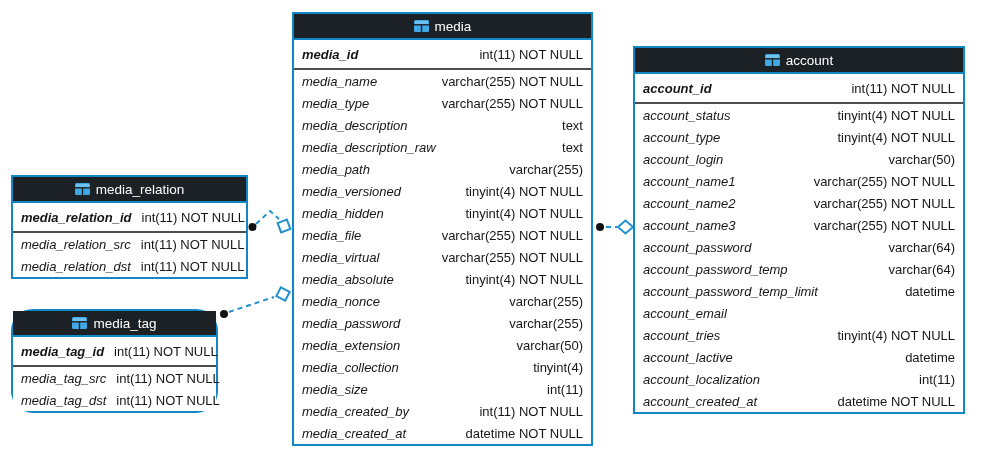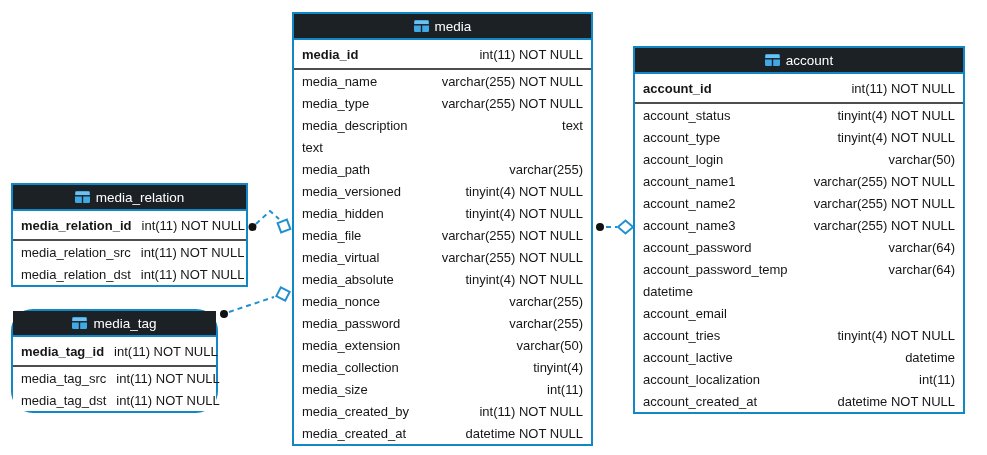--- a/index.html
+++ b/index.html
@@ -27,21 +27,21 @@
     background:var(--canvas-bg);
     overflow:hidden;
   }
   .db-table{
     position:absolute;
     background:var(--row-bg);
     border:2px solid var(--border);
     box-sizing:border-box;
   }
   .t-media{left:292px;top:12px;width:301px;}
-  .t-media_relation{left:11px;top:183px;width:237px;}
+  .t-media_relation{left:11px;top:175px;width:237px;}
   .t-media_tag{left:11px;top:309px;width:207px;border-radius:22px;}
   .t-account{left:633px;top:46px;width:332px;}
   .thead{
     background:var(--header-bg);
     color:var(--header-text);
     height:24px;
     display:flex;
     align-items:center;
     justify-content:center;
     gap:6px;
@@ -57,21 +57,21 @@
     align-items:center;
     justify-content:space-between;
     padding:0 8px;
     font-size:13px;
     color:var(--row-text);
     background:var(--row-bg);
     white-space:nowrap;
   }
   .row.pk{height:28px;}
   .row.pk .cname{font-weight:bold;}
-  .cname{margin-right:10px;}
+  .cname{margin-right:10px;font-style:italic;}
   .ctype{text-align:center;}
   svg.connectors{
     position:absolute;
     left:0;top:0;
     width:987px;height:455px;
     pointer-events:none;
     z-index:5;
   }
   .rel-line{
     stroke:var(--line);
@@ -120,20 +120,21 @@
         </div>
         <div class="row">
           <span class="cname">media_type</span>
           <span class="ctype">varchar(255) NOT NULL</span>
         </div>
         <div class="row">
           <span class="cname">media_description</span>
           <span class="ctype">text</span>
         </div>
         <div class="row">
+          <span class="cname">media_description_raw</span>
           <span class="ctype">text</span>
         </div>
         <div class="row">
           <span class="cname">media_path</span>
           <span class="ctype">varchar(255)</span>
         </div>
         <div class="row">
           <span class="cname">media_versioned</span>
           <span class="ctype">tinyint(4) NOT NULL</span>
         </div>
@@ -289,20 +290,21 @@
         </div>
         <div class="row">
           <span class="cname">account_password</span>
           <span class="ctype">varchar(64)</span>
         </div>
         <div class="row">
           <span class="cname">account_password_temp</span>
           <span class="ctype">varchar(64)</span>
         </div>
         <div class="row">
+          <span class="cname">account_password_temp_limit</span>
           <span class="ctype">datetime</span>
         </div>
         <div class="row">
           <span class="cname">account_email</span>
         </div>
         <div class="row">
           <span class="cname">account_tries</span>
           <span class="ctype">tinyint(4) NOT NULL</span>
         </div>
         <div class="row">

